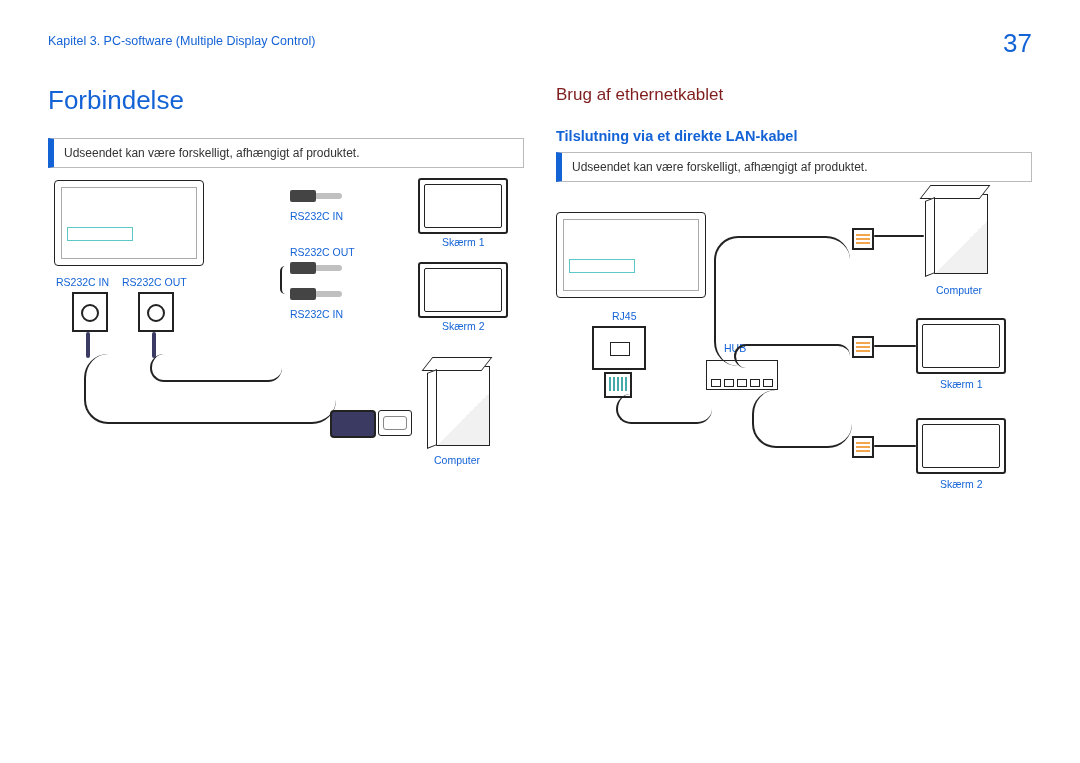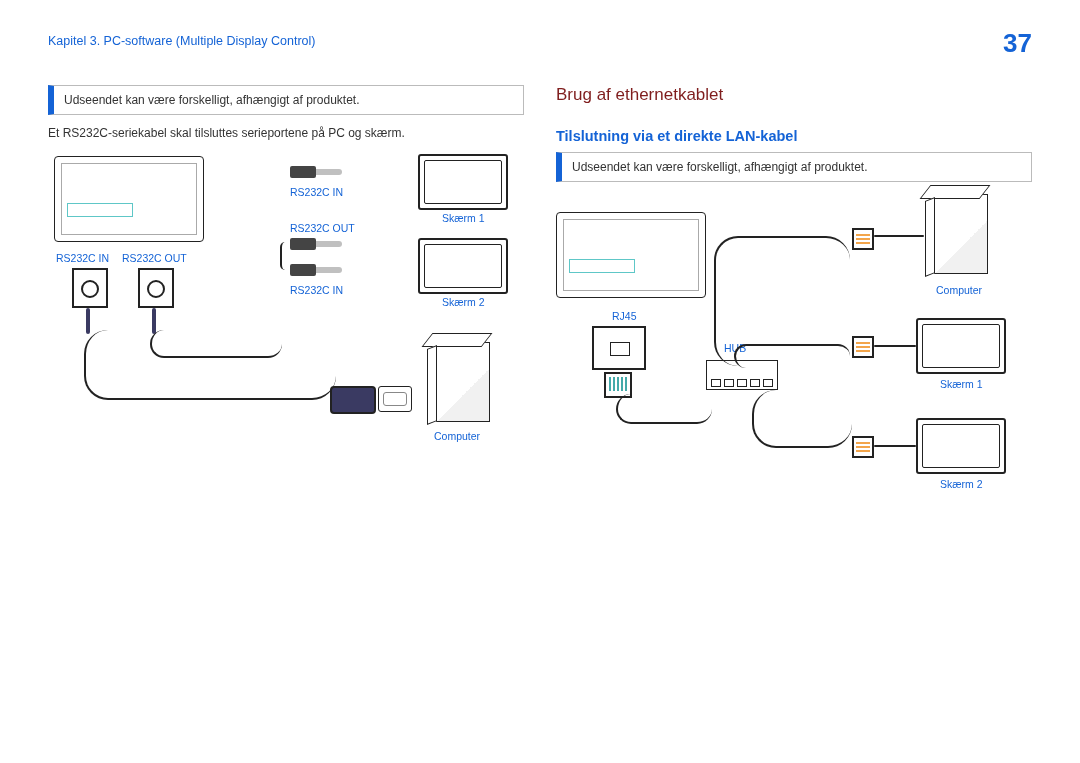--- a/index.html
+++ b/index.html
@@ -20,21 +20,21 @@
   }
   .chapter-label {
     color: #1463d6;
     font-size: 12.5px;
     font-weight: 400;
     margin-top: 6px;
   }
   .page-number {
     color: #1463d6;
     font-size: 26px;
-    font-weight: 700;
+    font-weight: 400;
   }
   .columns {
     display: flex;
     gap: 32px;
   }
   .col {
     flex: 1;
     min-width: 0;
   }
   h1.section-title {
@@ -191,22 +191,22 @@
 <body>
 
 <div class="header-row">
   <div class="chapter-label">Kapitel 3. PC-software (Multiple Display Control)</div>
   <div class="page-number">37</div>
 </div>
 
 <div class="columns">
 
   <div class="col">
+    <h1 class="section-title">Forbindelse</h1>
     <div class="note-box">Udseendet kan være forskelligt, afhængigt af produktet.</div>
-    <div class="body-text">Et RS232C-seriekabel skal tilsluttes serieportene på PC og skærm.</div>
 
     <div class="diagram-area">
 
       <div class="illus-box" style="left:6px; top:2px; width:150px; height:86px;">
         <div class="device-inner"></div>
         <div class="slot" style="left:12px; top:46px; width:66px; height:14px; border-color:#5ec7c7;"></div>
       </div>
       <span class="tiny-label" style="left:8px; top:98px;">RS232C IN</span>
       <span class="tiny-label" style="left:74px; top:98px;">RS232C OUT</span>
 

